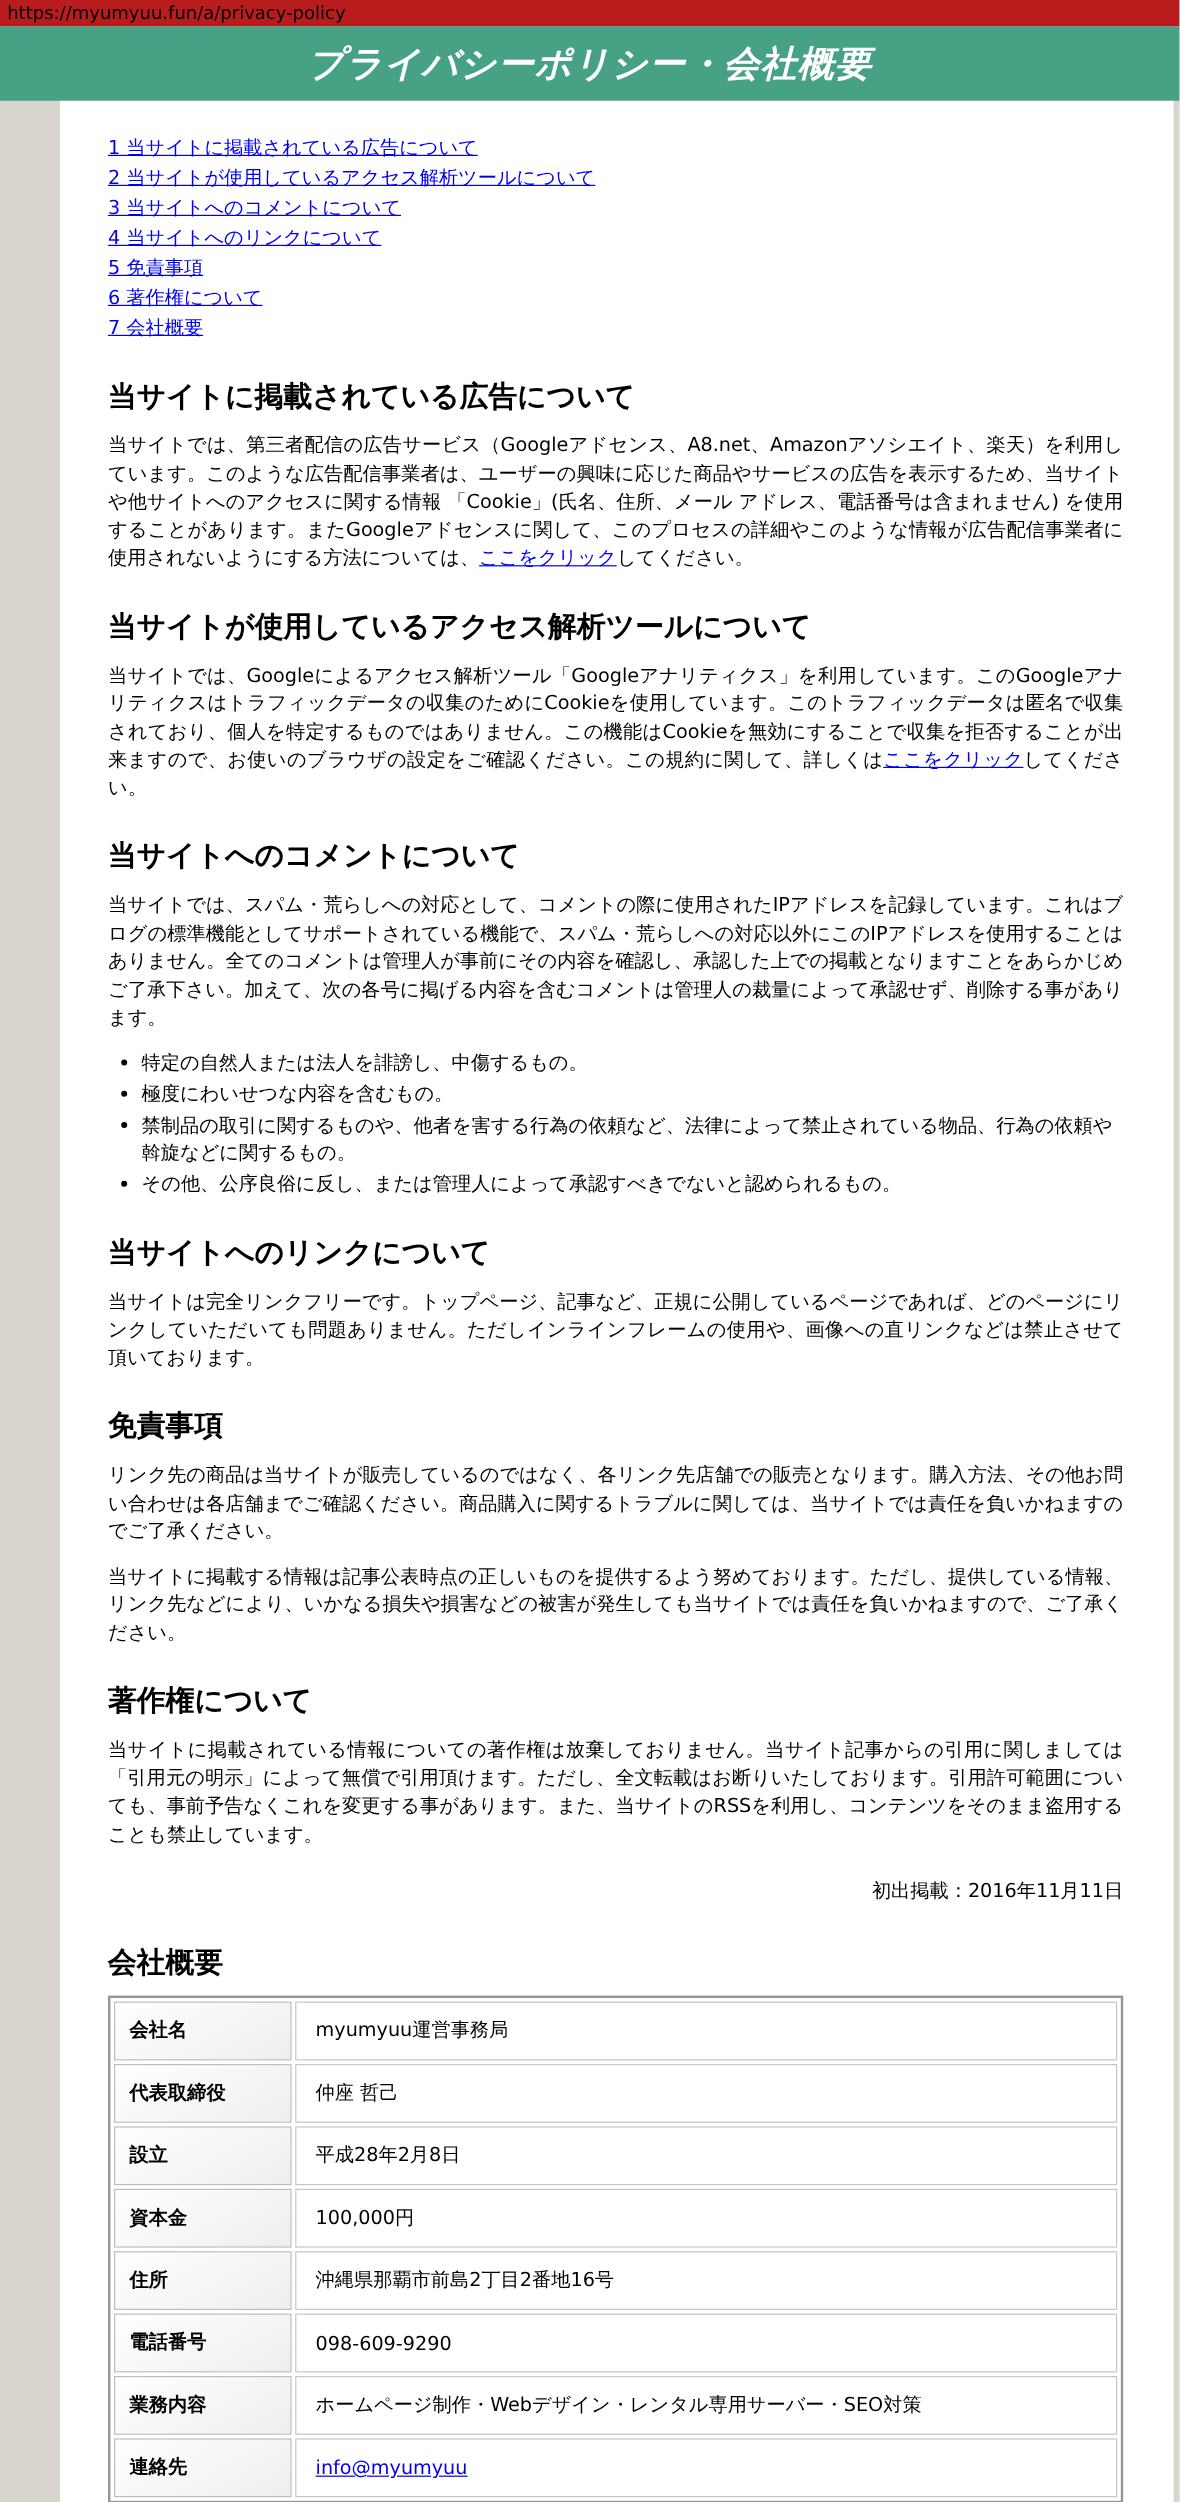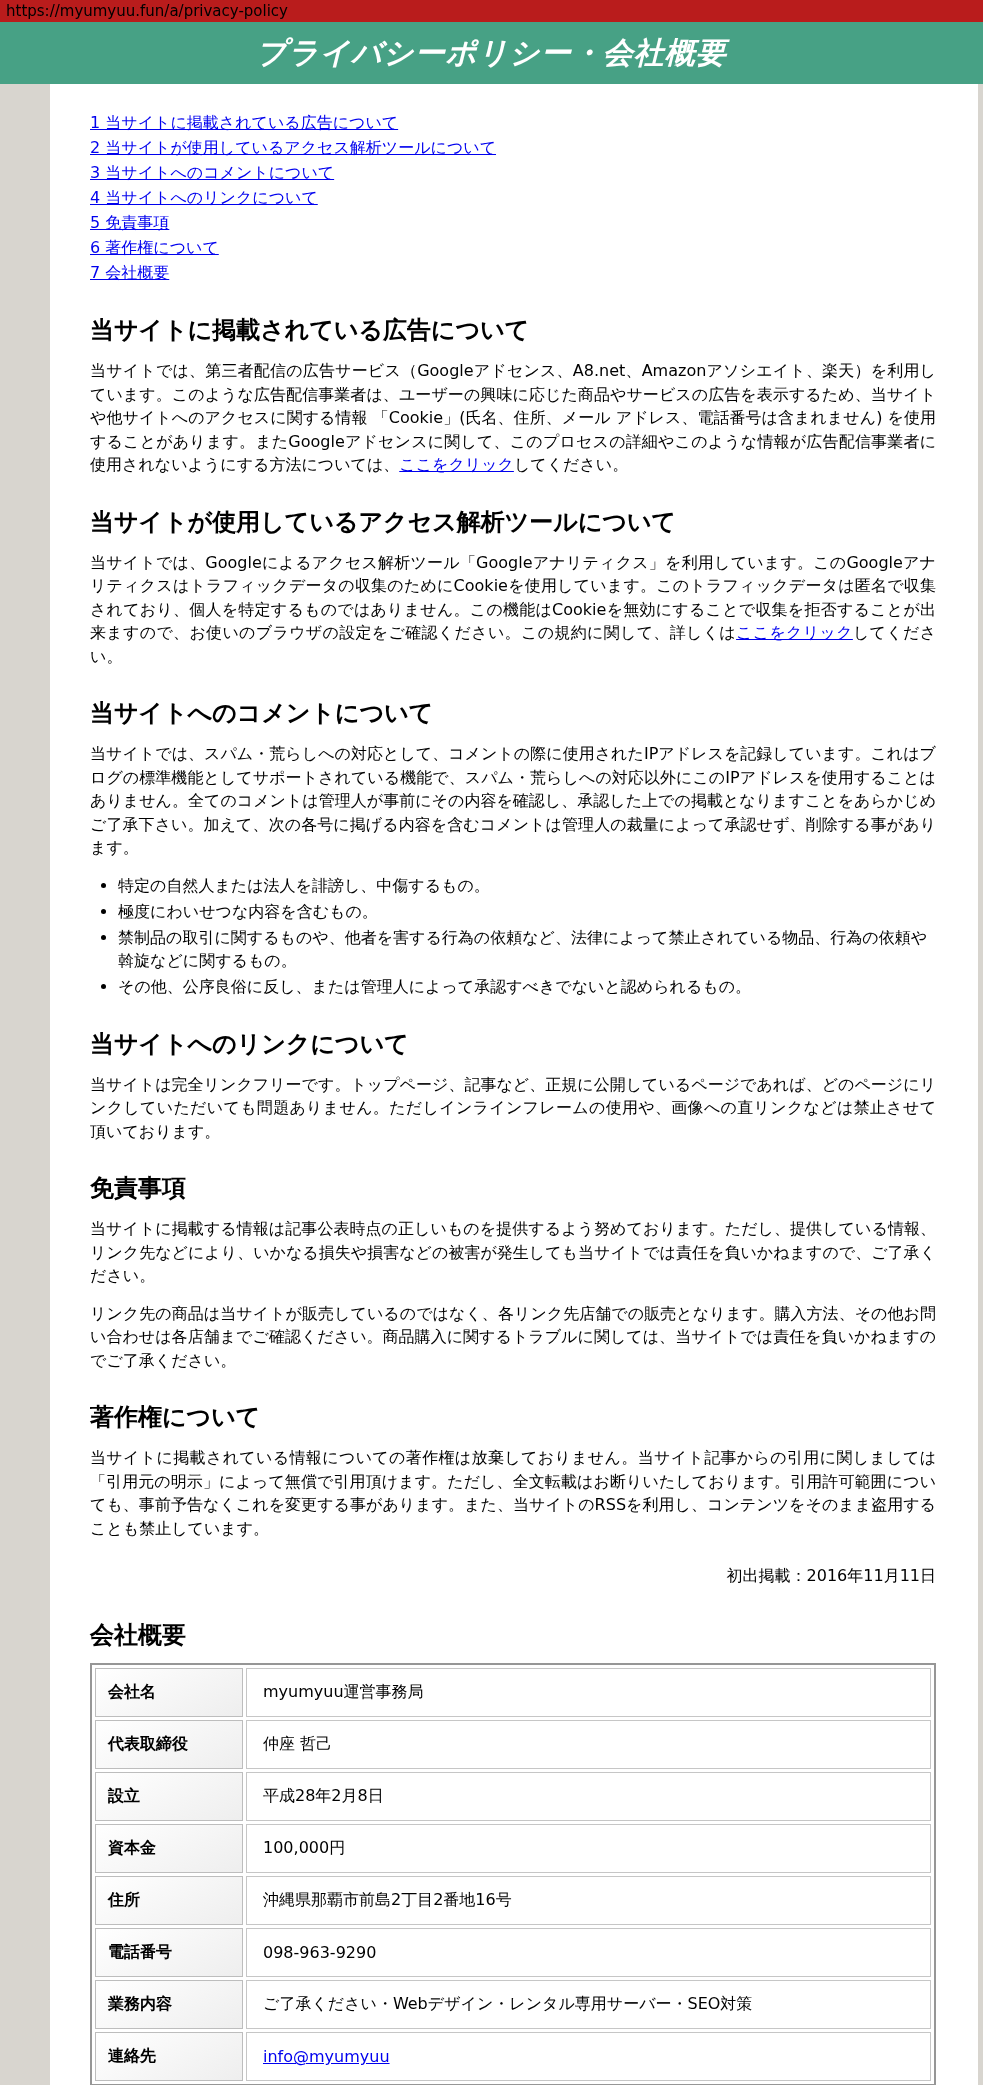--- a/index.html
+++ b/index.html
@@ -136,22 +136,22 @@
       <li>特定の自然人または法人を誹謗し、中傷するもの。</li>
       <li>極度にわいせつな内容を含むもの。</li>
       <li>禁制品の取引に関するものや、他者を害する行為の依頼など、法律によって禁止されている物品、行為の依頼や斡旋などに関するもの。</li>
       <li>その他、公序良俗に反し、または管理人によって承認すべきでないと認められるもの。</li>
     </ul>
 
     <h2 class="sec">当サイトへのリンクについて</h2>
     <p class="body">当サイトは完全リンクフリーです。トップページ、記事など、正規に公開しているページであれば、どのページにリンクしていただいても問題ありません。ただしインラインフレームの使用や、画像への直リンクなどは禁止させて頂いております。</p>
 
     <h2 class="sec">免責事項</h2>
+    <p class="body">リンク先の商品は当サイトが販売しているのではなく、各リンク先店舗での販売となります。購入方法、その他お問い合わせは各店舗までご確認ください。商品購入に関するトラブルに関しては、当サイトでは責任を負いかねますのでご了承ください。</p>
     <p class="body">当サイトに掲載する情報は記事公表時点の正しいものを提供するよう努めております。ただし、提供している情報、リンク先などにより、いかなる損失や損害などの被害が発生しても当サイトでは責任を負いかねますので、ご了承ください。</p>
-    <p class="body">リンク先の商品は当サイトが販売しているのではなく、各リンク先店舗での販売となります。購入方法、その他お問い合わせは各店舗までご確認ください。商品購入に関するトラブルに関しては、当サイトでは責任を負いかねますのでご了承ください。</p>
 
     <h2 class="sec">著作権について</h2>
     <p class="body">当サイトに掲載されている情報についての著作権は放棄しておりません。当サイト記事からの引用に関しましては「引用元の明示」によって無償で引用頂けます。ただし、全文転載はお断りいたしております。引用許可範囲についても、事前予告なくこれを変更する事があります。また、当サイトのRSSを利用し、コンテンツをそのまま盗用することも禁止しています。</p>
     <p class="pub-date">初出掲載：2016年11月11日</p>
 
     <h2 class="company-heading">会社概要</h2>
     <table class="company">
       <tbody>
         <tr>
           <th>会社名</th>
@@ -168,25 +168,25 @@
         <tr>
           <th>資本金</th>
           <td>100,000円</td>
         </tr>
         <tr>
           <th>住所</th>
           <td>沖縄県那覇市前島2丁目2番地16号</td>
         </tr>
         <tr>
           <th>電話番号</th>
-          <td>098-963-9290</td>
+          <td>098-609-9290</td>
         </tr>
         <tr>
           <th>業務内容</th>
-          <td>ご了承ください・Webデザイン・レンタル専用サーバー・SEO対策</td>
+          <td>ホームページ制作・Webデザイン・レンタル専用サーバー・SEO対策</td>
         </tr>
         <tr>
           <th>連絡先</th>
           <td><a href="#">info@myumyuu</a></td>
         </tr>
       </tbody>
     </table>
 
   </div>
 

